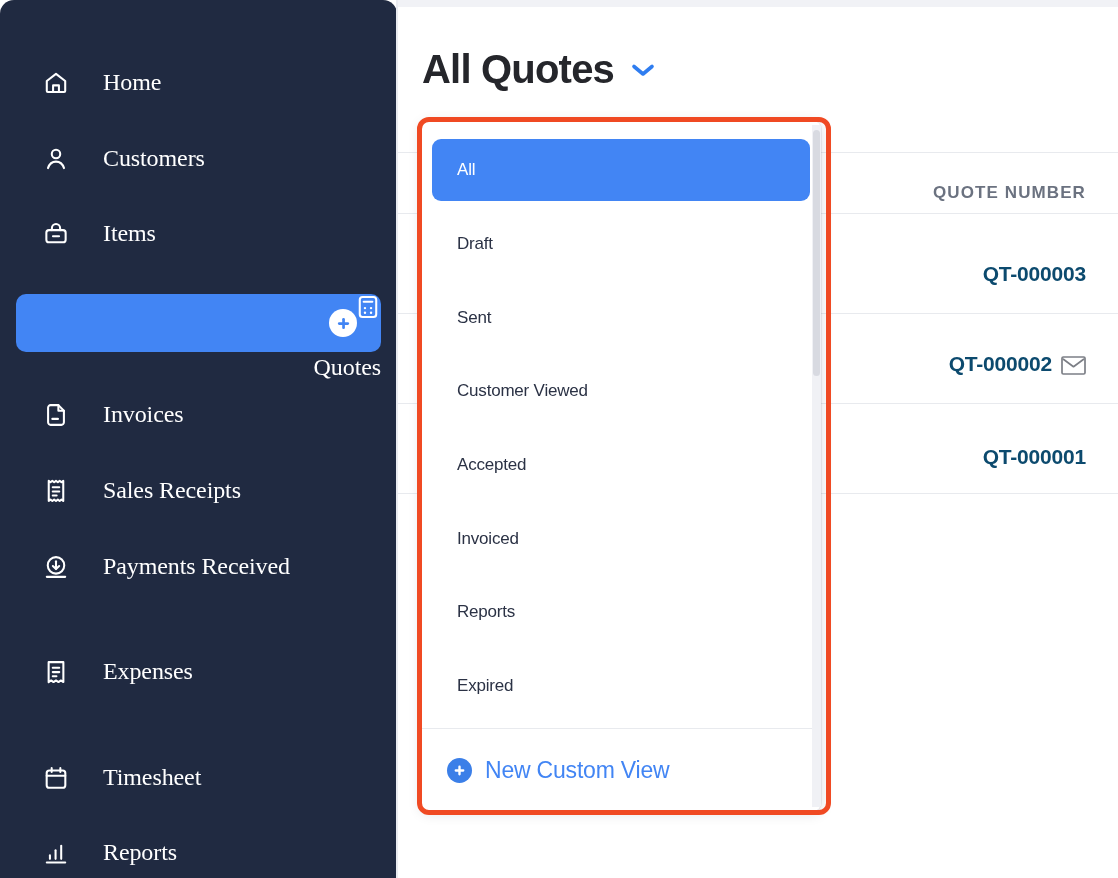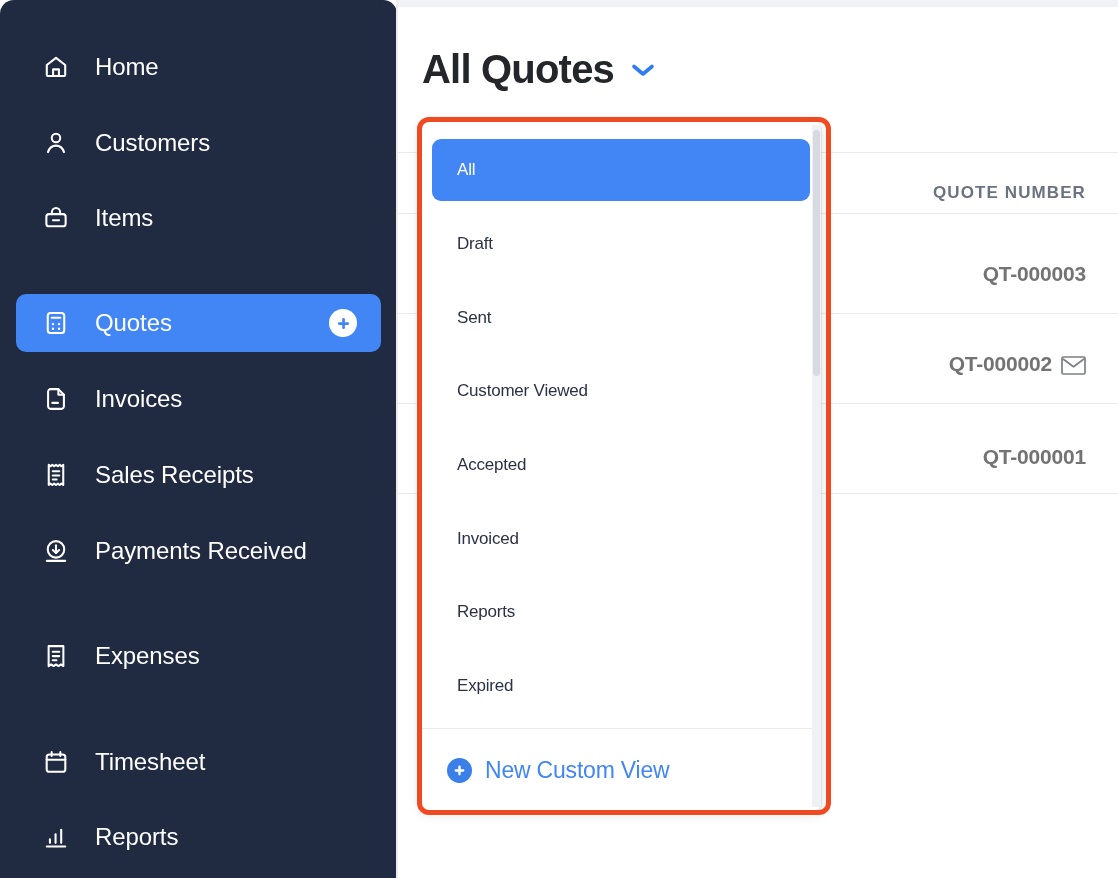--- a/index.html
+++ b/index.html
@@ -20,28 +20,29 @@
   
   .sidebar {
     position:absolute; left:0; top:0; width:397px; height:878px;
     background:#202a41;
     border-top-left-radius:14px;
     border-top-right-radius:14px;
   }
   .sidebar-inner { position:absolute; left:0; top:0; width:397px; }
   .nav-item {
     position:absolute; left:16px; width:365px; height:58px;
-    display:flex; align-items:center; gap:26px;
+    display:flex; align-items:flex-end; gap:34px;
     padding-left:27px; border-radius:10px;
     color:#ffffff;
+    font-family:Liberation Serif, serif;
   }
   .nav-item .label {
     font-size:24px; letter-spacing:-0.1px; color:#ffffff; white-space:nowrap;
   }
-  .nav-item.active { background:#4285f4; }
+  .nav-item.active { background:#4285f4;flex-direction:column; }
   .nav-icon { width:26px; height:26px; flex:0 0 26px; display:block; }
   .nav-icon svg { display:block; width:26px; height:26px; }
   .add-btn {
     position:absolute; right:24px; top:50%; transform:translateY(-50%);
     width:28px; height:28px; border-radius:50%;
     background:#ffffff; display:flex; align-items:center; justify-content:center;
   }
   .add-btn svg { display:block; }
 
   
@@ -55,21 +56,21 @@
   .page-title .ttl {
     font-size:40px; font-weight:bold; color:#25262b; letter-spacing:-0.8px;
   }
   .caret svg { display:block; }
 
   
   .table { position:absolute; left:0; top:0; width:721px; height:871px; }
   .tline { position:absolute; left:0; width:721px; height:1px; background:#e8eaee; }
   .tcell {
     position:absolute; text-align:right; right:32px;
-    font-size:21px; color:#737373; font-weight:bold; letter-spacing:-0.2px;
+    font-size:21px; color:#0c4a6e; font-weight:bold; letter-spacing:-0.2px;
     white-space:nowrap;
   }
   .thead {
     position:absolute; right:32px;
     font-size:17px; color:#6b7280; font-weight:bold; letter-spacing:1.1px;
     white-space:nowrap;
   }
   .env { display:inline-block; vertical-align:middle; margin-left:9px; }
   .env svg { display:block; }
 

